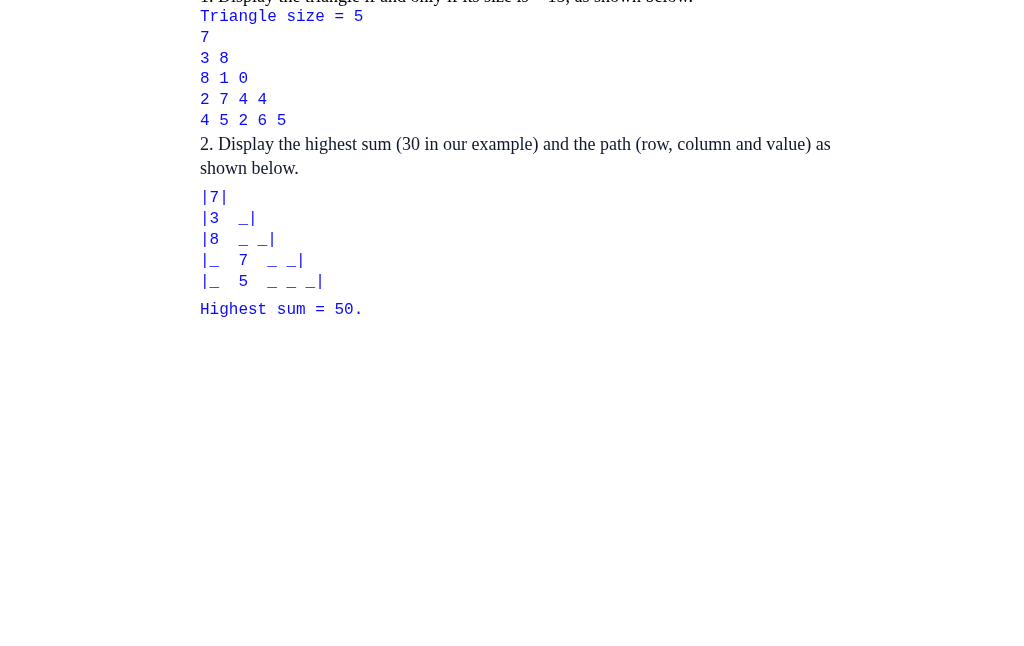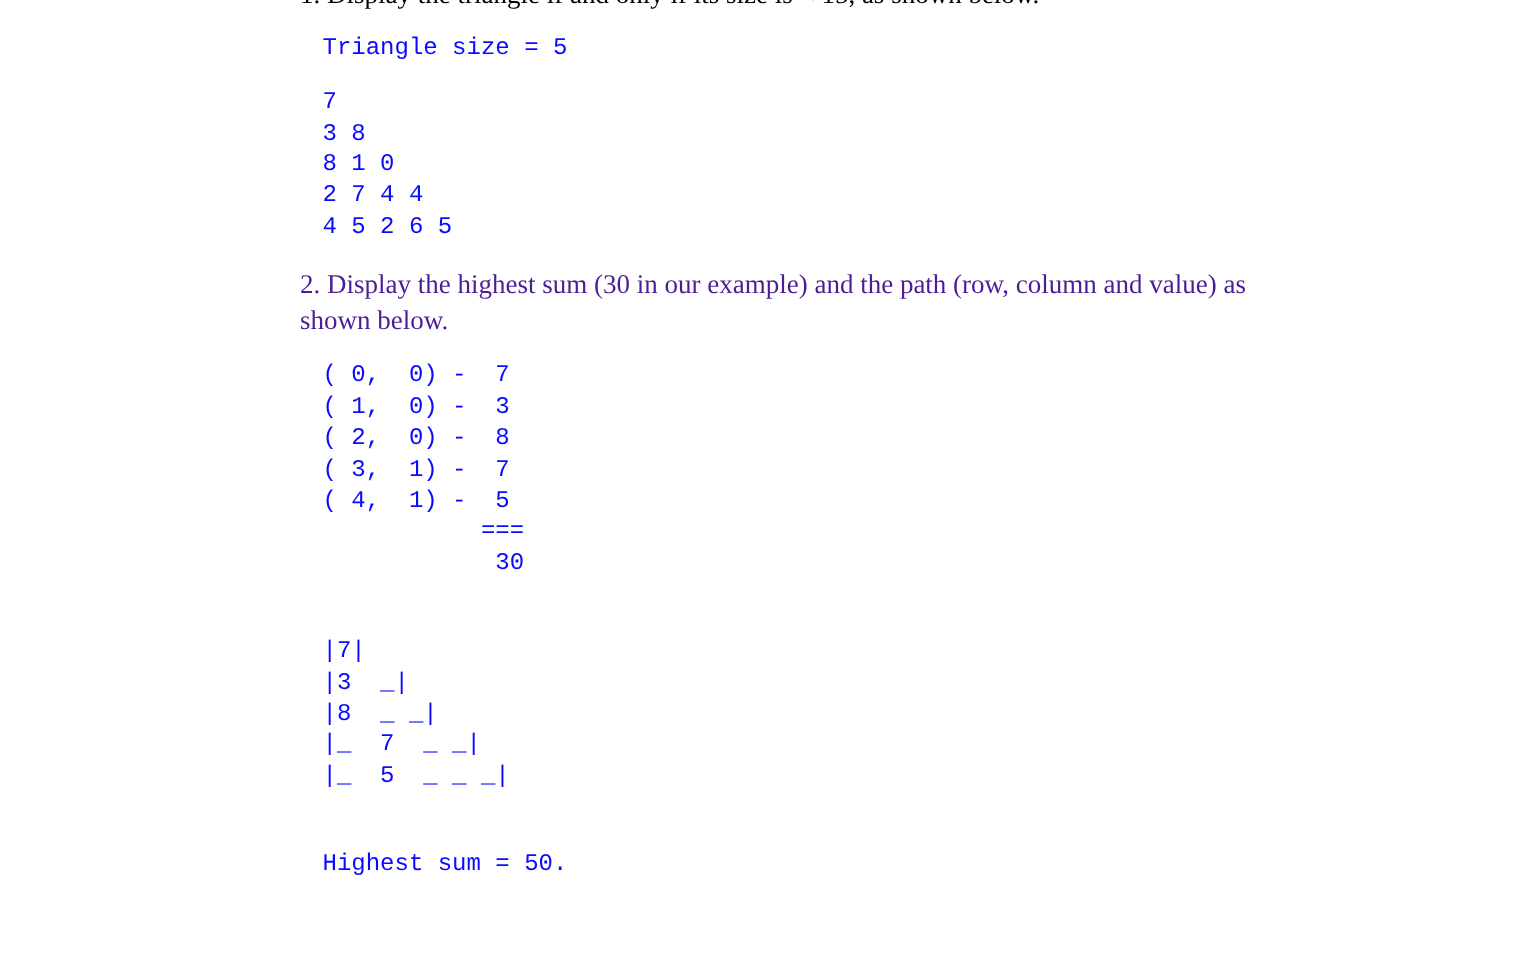--- a/index.html
+++ b/index.html
@@ -22,30 +22,30 @@
   .content {
     position: absolute;
     left: 200px;
     top: -14px;
     width: 640px;
   }
   .prose {
     font-family: "Times New Roman", Times, serif;
     font-size: 18px;
     line-height: 1.35;
-    color: #4c1d95;
+    color: #0f172a;
     margin: 0;
     white-space: normal;
   }
   .mono {
     font-family: "Courier New", Courier, monospace;
     font-size: 16px;
     line-height: 1.3;
     white-space: pre;
-    margin: 15px;
+    margin: 0;
   }
   .blue {
     color: #0a0aff;
   }
   .cut {
     font-family: "Times New Roman", Times, serif;
     font-size: 18px;
     color: #000;
     white-space: nowrap;
     overflow: hidden;
@@ -62,27 +62,20 @@
 
     <pre class="mono blue">Triangle size = 5</pre>
     <pre class="mono blue">7
 3 8
 8 1 0
 2 7 4 4
 4 5 2 6 5</pre>
 
     <p class="prose">2. Display the highest sum (30 in our example) and the path (row, column and value) as shown below.</p>
 
-    <pre class="mono blue">( 0,  0) -  7
-( 1,  0) -  3
-( 2,  0) -  8
-( 3,  1) -  7
-( 4,  1) -  5
-           ===
-            30</pre>
 
 
     <div class="spacer8"></div>
 
     <pre class="mono blue">|7|
 |3  _|
 |8  _ _|
 |_  7  _ _|
 |_  5  _ _ _|</pre>
 

